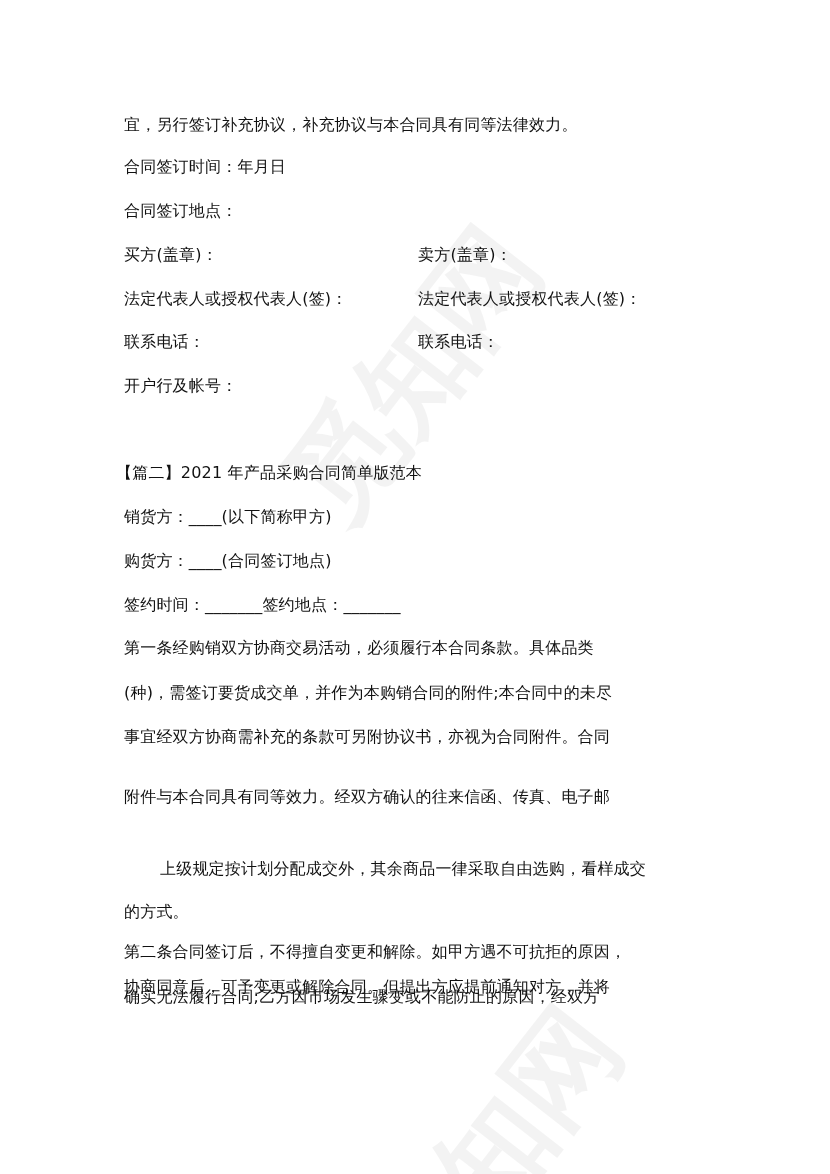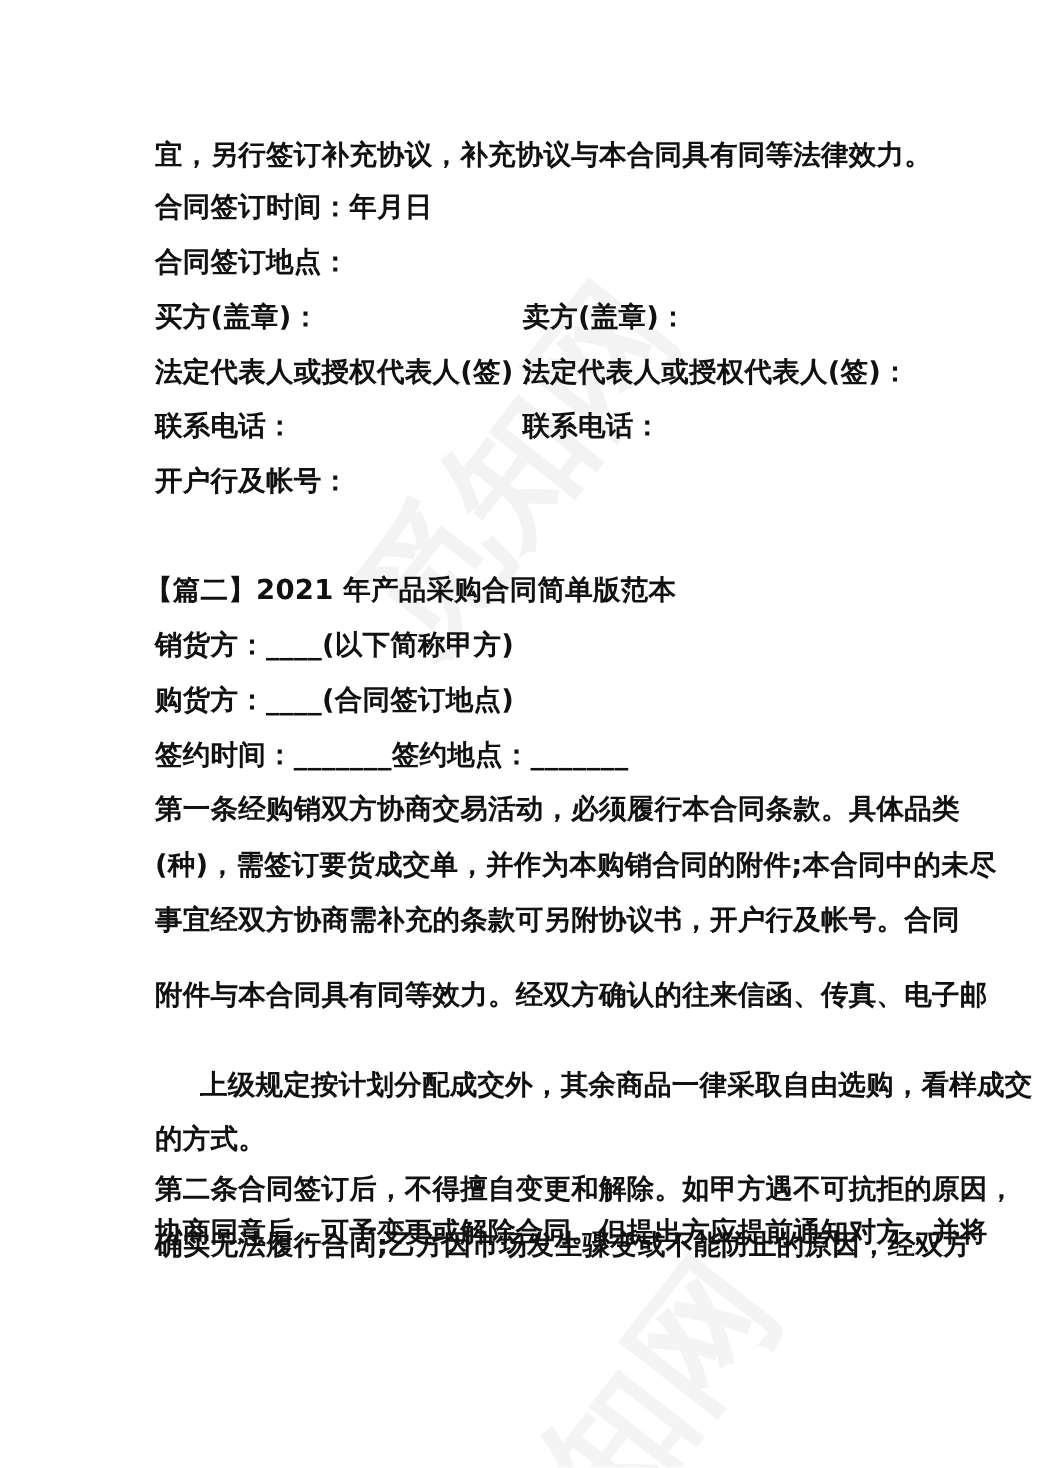--- a/index.html
+++ b/index.html
@@ -1,19 +1,19 @@
 <!DOCTYPE html>
 <html><head>
 <meta charset="utf-8">
 <style>
   html, body { margin:0; padding:0; background:#ffffff; }
   body { width:830px; height:1174px; position:relative; overflow:hidden;
          font-family: "DejaVu Sans", "Liberation Sans", sans-serif; color:#111111; }
   .page { position:absolute; left:0; top:0; width:830px; height:1174px; background:#ffffff; }
-  .line { position:absolute; left:124px; font-size:22px; line-height:24px; white-space:nowrap; letter-spacing:0.2px;font-weight:bold; }
+  .line { position:absolute; left:124px; font-size:16px; line-height:24px; white-space:nowrap; letter-spacing:0.2px; }
   .col2 { position:absolute; left:418px; }
   .watermark { position:absolute; font-size:110px; font-weight:bold; color:#000; opacity:0.045;
                white-space:nowrap; transform:rotate(-52deg); transform-origin:center; pointer-events:none; }
 </style>
 </head>
 <body>
 
 <div class="page">
 
   <div class="watermark" style="left:250px; top:300px;">觅知网</div>
@@ -34,21 +34,21 @@
 
   <div class="line" style="top:374px;">开户行及帐号：</div>
 
   <div class="line" style="top:461px; left:116px;">【篇二】2021 年产品采购合同简单版范本</div>
   <div class="line" style="top:505px;">销货方：____(以下简称甲方)</div>
   <div class="line" style="top:549px;">购货方：____(合同签订地点)</div>
   <div class="line" style="top:593px;">签约时间：_______签约地点：_______</div>
 
   <div class="line" style="top:636px;">第一条经购销双方协商交易活动，必须履行本合同条款。具体品类</div>
   <div class="line" style="top:681px;">(种)，需签订要货成交单，并作为本购销合同的附件;本合同中的未尽</div>
-  <div class="line" style="top:725px;">事宜经双方协商需补充的条款可另附协议书，开户行及帐号。合同</div>
+  <div class="line" style="top:725px;">事宜经双方协商需补充的条款可另附协议书，亦视为合同附件。合同</div>
   <div class="line" style="top:769px;margin-top:16px;">附件与本合同具有同等效力。经双方确认的往来信函、传真、电子邮</div>
   <div class="line" style="top:857px;margin-left:36px;">上级规定按计划分配成交外，其余商品一律采取自由选购，看样成交</div>
   <div class="line" style="top:900px;">的方式。</div>
 
   <div class="line" style="top:940px;text-align:right;">第二条合同签订后，不得擅自变更和解除。如甲方遇不可抗拒的原因，</div>
   <div class="line" style="top:985px;">确实无法履行合同;乙方因市场发生骤变或不能防止的原因，经双方</div>
   <div class="line" style="top:975px;">协商同意后，可予变更或解除合同。但提出方应提前通知对方，并将</div>
 
 </div>
 

